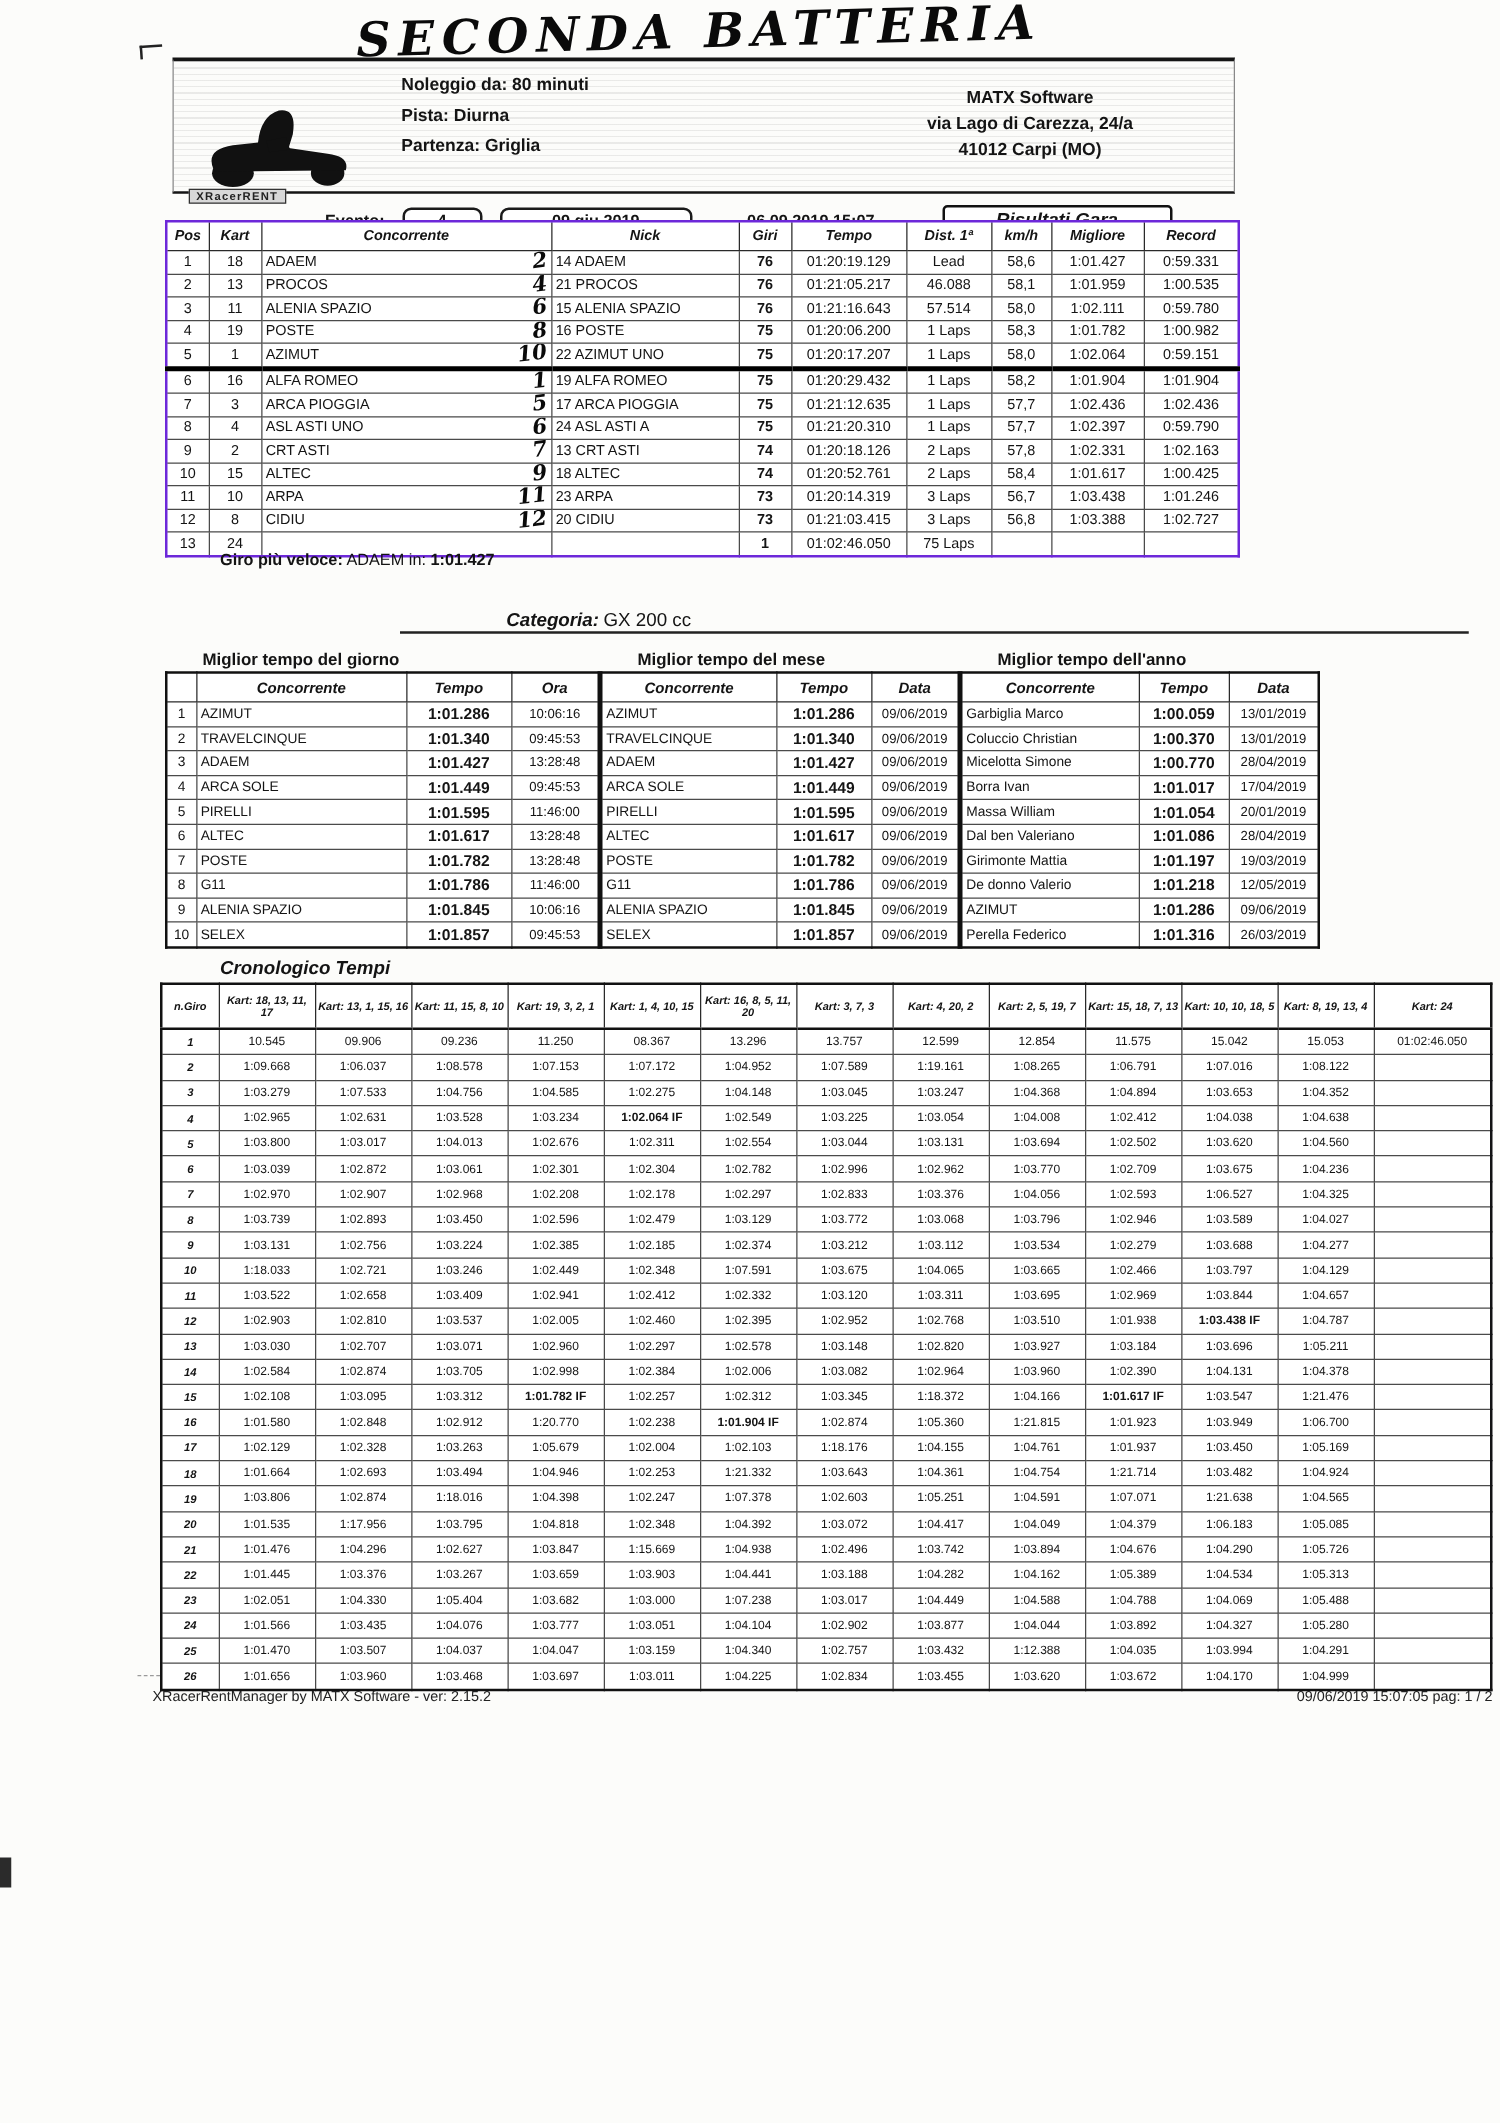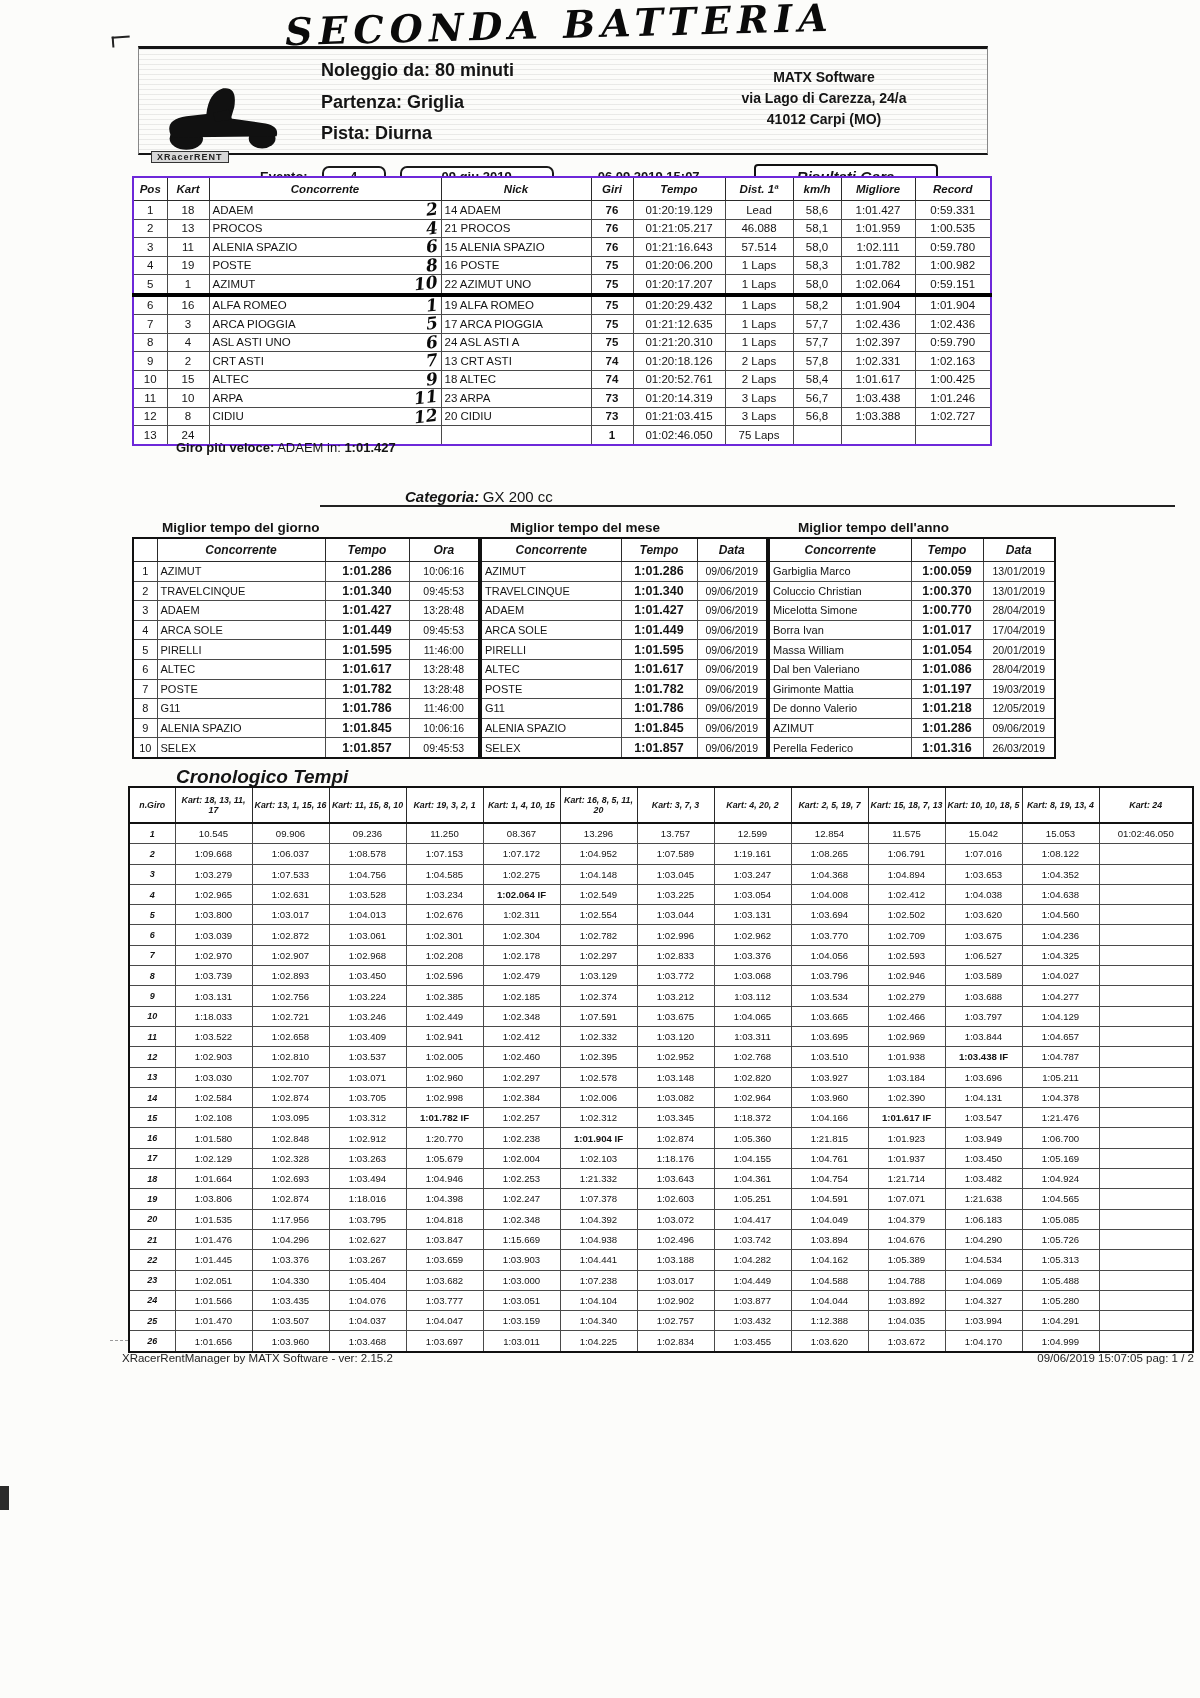--- a/index.html
+++ b/index.html
@@ -10,21 +10,21 @@
               transform:rotate(-1.5deg);white-space:nowrap;}
   
   .header-box{position:absolute;top:46px;left:138px;width:848px;height:104px;
               border-top:3px solid #151515;border-bottom:2px solid #151515;
               border-left:1px solid #888;border-right:1px solid #888;
               display:flex;background:
               repeating-linear-gradient(180deg,rgba(70,70,70,0.10) 0 1px,transparent 1px 5px);}
   .logo-col{width:170px;position:relative;margin-top:24px;}
   .logo-label{position:absolute;left:12px;top:78px;font-size:9px;letter-spacing:1px;
               border:1px solid #333;background:#d8d8d8;padding:0 5px;font-weight:bold;color:#222;}
-  .hinfo{padding:6px 0 0 12px;width:340px;font-size:18px;font-weight:bold;line-height:1.75;}
+  .hinfo{padding:6px 0 0 12px;width:340px;font-size:14px;font-weight:bold;line-height:1.75;}
   .hcompany{flex:1;text-align:center;padding-top:18px;font-size:14px;font-weight:bold;line-height:1.5;}
   .evento-row{position:absolute;left:115px;top:70px;display:flex;align-items:center;gap:14px;
               font-size:13px;font-weight:bold;}
   .ebox{border:2px solid #1a1a1a;border-radius:7px;padding:1px 0;text-align:center;background:#fff;}
   .ebox.num{width:60px;}
   .ebox.date{width:150px;}
   .rtitle{border:2px solid #111;border-radius:4px;width:180px;text-align:center;
           font-style:italic;font-size:15px;padding:2px 0;background:#fff;margin-left:40px;}
   
   table{border-collapse:collapse;table-layout:fixed;background:#fff;}
@@ -55,21 +55,21 @@
   .best-block table{font-size:11px;border:2px solid #111;}
   .best-block th{height:20px;font-size:12px;}
   .best-block td{height:18.6px;}
   #giorno{width:346px;} #mese{width:286px;} #anno{width:286px;}
   #giorno td:nth-child(1){text-align:center;}
   #giorno td:nth-child(3),#mese td:nth-child(2),#anno td:nth-child(2)
     {font-weight:bold;font-size:12.5px;text-align:center;}
   #giorno td:nth-child(4),#mese td:nth-child(3),#anno td:nth-child(3)
     {text-align:center;font-size:10.5px;}
   
-  .crono-title{position:absolute;top:766px;left:176px;font-weight:bold;font-style:italic;font-size:19px;}
+  .crono-title{position:absolute;top:766px;left:176px;font-weight:bold;font-style:italic;font-size:15px;}
   #crono{position:absolute;top:786px;left:128px;width:1066px;border:2px solid #111;}
   #crono th{font-size:8.8px;height:34px;line-height:1.15;padding:0 1px;border-bottom:2px solid #111;}
   #crono td{font-size:9.6px;height:19.3px;text-align:center;padding:0 1px;}
   #crono td.bb{font-weight:bold;}
   #crono td:first-child{font-style:italic;font-weight:bold;font-size:9px;}
   
   .footer{position:absolute;top:1352px;left:122px;width:1072px;display:flex;
           justify-content:space-between;font-size:11.5px;color:#222;align-items:flex-end;}
   .crease{position:absolute;top:1340px;left:110px;width:1060px;border-top:1px dashed #9a9a9a;}
   
@@ -93,22 +93,22 @@
       <svg viewBox="0 0 120 70" width="150" height="78" style="position:absolute;left:8px;top:2px;">
         <ellipse cx="28" cy="57" rx="15" ry="10" fill="#111"></ellipse>
         <ellipse cx="96" cy="57" rx="12" ry="9" fill="#111"></ellipse>
         <path d="M14 54 Q8 40 28 37 L46 35 Q48 16 61 12 Q74 10 71 29 L68 39 L96 43 Q112 45 109 55 L14 56 Z" fill="#111"></path>
         <path d="M52 34 L66 31 L69 40 L54 42 Z" fill="#111"></path>
       </svg>
       <div class="logo-label">XRacerRENT</div>
     </div>
     <div class="hinfo">
       <div>Noleggio da: 80 minuti</div>
+      <div>Pista: Diurna</div>
       <div>Partenza: Griglia</div>
-      <div>Pista: Diurna</div>
     </div>
     <div class="hcompany">
       <div>MATX Software</div>
       <div>via Lago di Carezza, 24/a</div>
       <div>41012 Carpi (MO)</div>
     </div>
   </div>
 
   <div class="evento-row" style="top:164px;">
     <span style="margin-left:145px;">Evento:</span>

